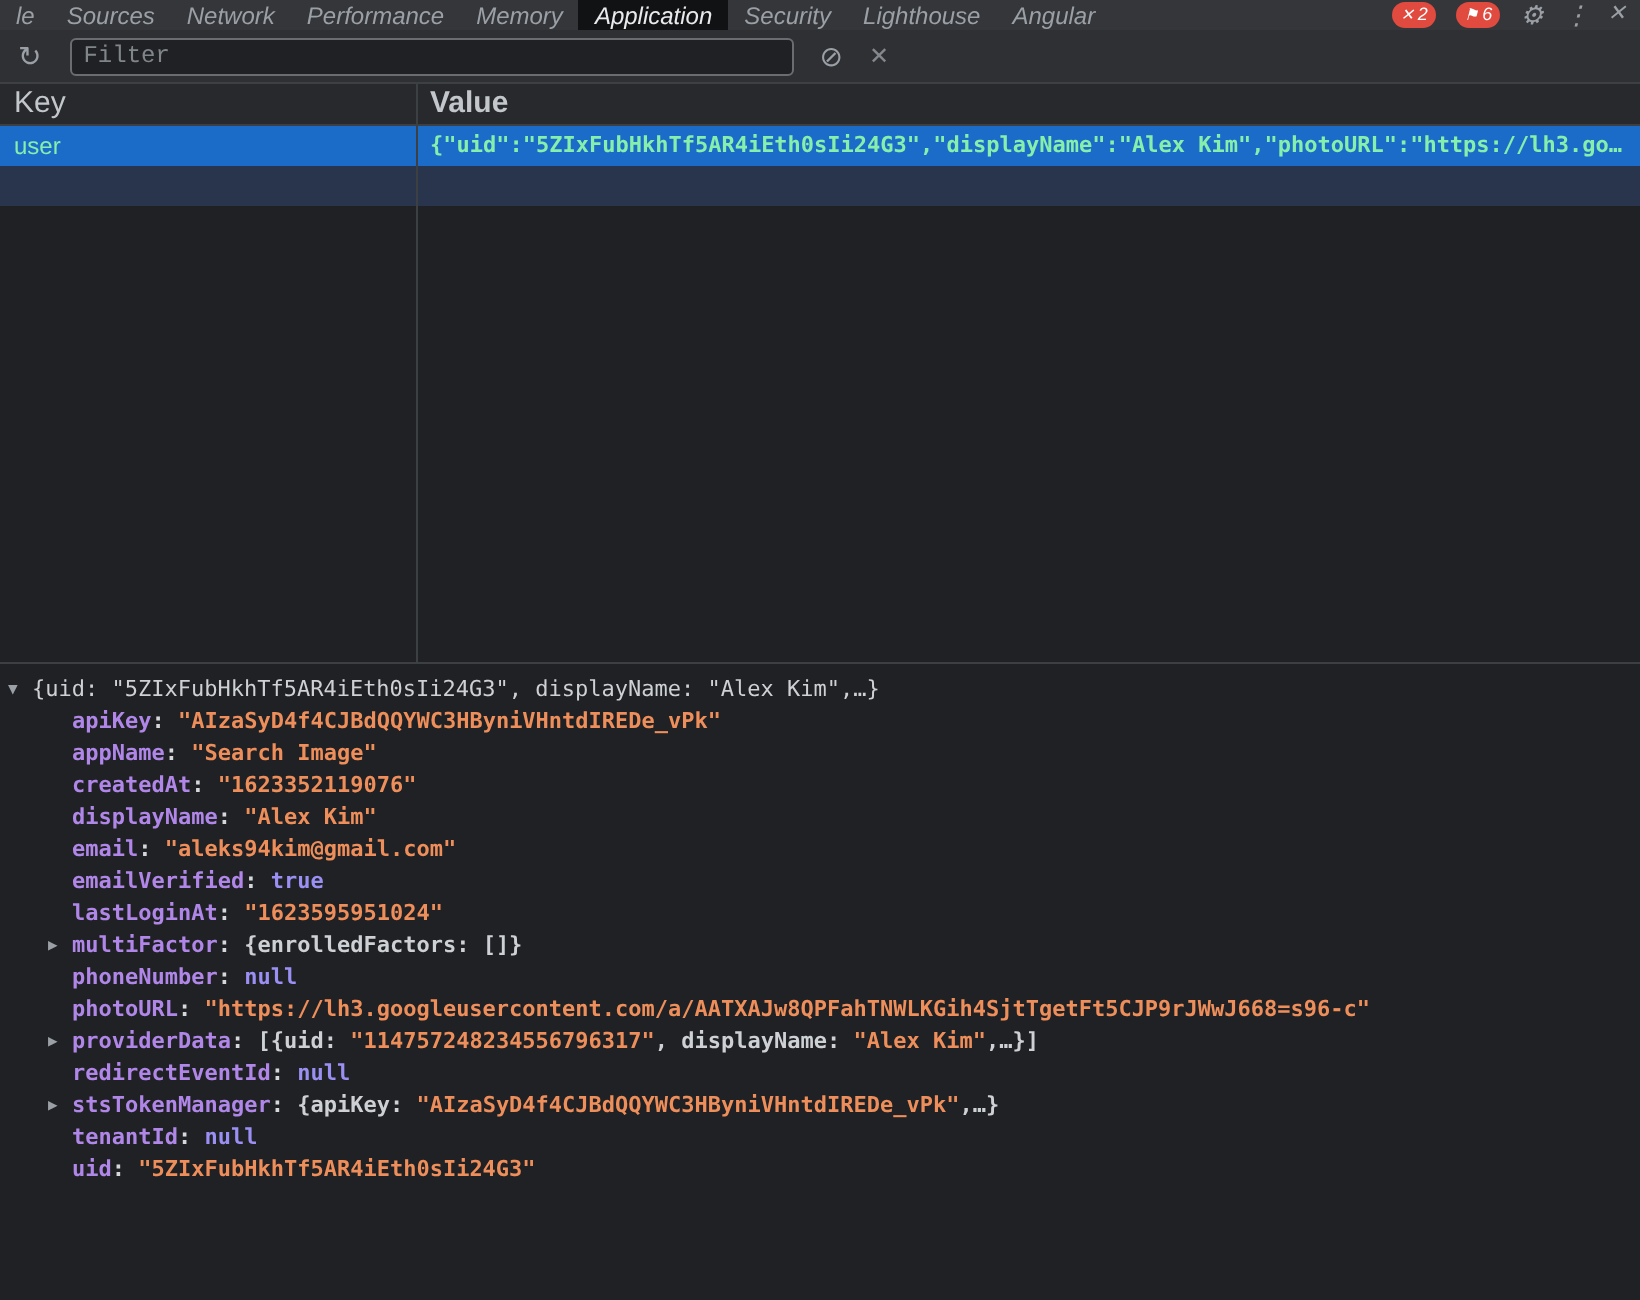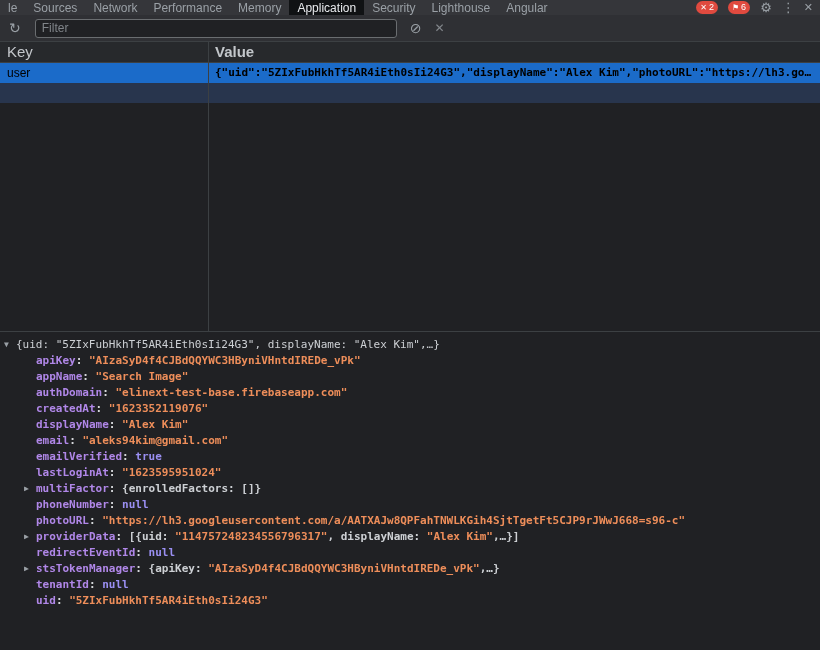--- a/index.html
+++ b/index.html
@@ -8,21 +8,21 @@
     background:var(--panel-bg,#202124);
     font-family:"Liberation Sans", sans-serif;
     -webkit-font-smoothing:antialiased;
   }
   .devtools{width:820px;height:650px;display:flex;flex-direction:column;}
 
   
   .tab-bar{
     height:15px;flex:0 0 15px;background:var(--tabbar-bg,#35363a);
     display:flex;justify-content:space-between;align-items:stretch;
-    font-size:12px;color:var(--text-secondary,#9aa0a6);overflow:hidden;
+    font-size:12px;color:var(--text-secondary,#9aa0a6);overflow:hidden;font-style:italic;
   }
   .tab-strip{display:flex;}
   .tab{padding:0 8px;display:flex;align-items:center;cursor:pointer;white-space:nowrap;}
   .tab.selected{background:var(--selected-tab-bg,#101214);color:var(--text-primary,#e8eaed);}
   .tab-bar-right{display:flex;align-items:center;gap:10px;padding-right:7px;}
   .badge{
     height:13px;border-radius:7px;background:var(--badge-red,#e04a3f);
     color:#fff;font-size:9px;display:flex;align-items:center;justify-content:center;
     padding:0 4px;gap:2px;line-height:13px;cursor:pointer;
   }
@@ -36,21 +36,21 @@
   .toolbar{
     height:26px;flex:0 0 26px;background:var(--toolbar-bg,#2f3034);
     border-bottom:1px solid var(--border,#3c4043);
     display:flex;align-items:center;gap:13px;padding:0 9px;
   }
   .refresh{font-size:14px;}
   .filter{
     width:348px;height:17px;background:var(--panel-bg,#202124);
     border:1px solid #6a6d70;border-radius:3px;color:var(--text-primary,#e8eaed);
     font-size:12px;padding:0 6px;outline:none;margin-left:1px;
-    font-family:Liberation Sans, sans-serif;
+    font-family:Liberation Mono, monospace;
   }
   .filter::placeholder{color:#80858a;}
   .clear-all{font-size:14px;}
   .del-x{font-size:12px;color:#84888d;}
 
   
   .data-grid{
     position:relative;height:289px;flex:0 0 289px;
     border-bottom:1px solid var(--border,#3c4043);
     display:flex;flex-direction:column;background:var(--panel-bg,#202124);
@@ -60,21 +60,21 @@
     display:flex;color:#c3c7cb;font-size:15px;background:#27292c;
   }
   .dg-cell{white-space:nowrap;overflow:hidden;line-height:20px;}
   .dg-key-cell{width:208px;flex:0 0 208px;padding:0 7px;box-sizing:border-box;}
   .dg-value-cell{flex:1;padding:0 7px;overflow:hidden;text-overflow:ellipsis;font-weight:bold;}
   .dg-row{height:20px;flex:0 0 20px;display:flex;font-size:12px;color:var(--text-primary,#e8eaed);cursor:pointer;}
   .dg-row .dg-value-cell{
     font-family:"DejaVu Sans Mono", monospace;font-size:11px;
     white-space:nowrap;text-overflow:ellipsis;overflow:hidden;
   }
-  .dg-row.selected{background:var(--selection-blue,#1b6bc9);color:#000000;}
+  .dg-row.selected{background:var(--selection-blue,#1b6bc9);color:#86efac;}
   .dg-row.subselected{background:var(--subrow-blue,#28354d);}
   .dg-filler{flex:1;}
   .dg-col-divider{position:absolute;left:208px;top:0;bottom:0;width:1px;background:var(--border,#3c4043);}
 
   
   .preview-pane{flex:1;overflow:hidden;background:var(--panel-bg,#202124);}
   .tree{
     padding:5px 0 0 4px;
     font-family:"DejaVu Sans Mono", monospace;font-size:11px;line-height:16px;
     color:#d5d7da;
@@ -144,21 +144,20 @@
       </div>
     <div class="dg-filler"></div>
     <div class="dg-col-divider"></div>
   </div>
 
   <div class="preview-pane">
     <div class="tree">
         <div class="tree-line"><span class="expander">▼</span><span class="seg-p">{uid: "5ZIxFubHkhTf5AR4iEth0sIi24G3", displayName: "Alex Kim",…}</span></div>
         <div class="tree-line child"><span class="expander"></span><span class="seg-k">apiKey</span><span class="seg-d">: </span><span class="seg-s">"AIzaSyD4f4CJBdQQYWC3HByniVHntdIREDe_vPk"</span></div>
         <div class="tree-line child"><span class="expander"></span><span class="seg-k">appName</span><span class="seg-d">: </span><span class="seg-s">"Search Image"</span></div>
-        <div class="tree-line child"><span class="expander"></span><span class="seg-k">authDomain</span><span class="seg-d">: </span><span class="seg-s">"elinext-test-base.firebaseapp.com"</span></div>
         <div class="tree-line child"><span class="expander"></span><span class="seg-k">createdAt</span><span class="seg-d">: </span><span class="seg-s">"1623352119076"</span></div>
         <div class="tree-line child"><span class="expander"></span><span class="seg-k">displayName</span><span class="seg-d">: </span><span class="seg-s">"Alex Kim"</span></div>
         <div class="tree-line child"><span class="expander"></span><span class="seg-k">email</span><span class="seg-d">: </span><span class="seg-s">"aleks94kim@gmail.com"</span></div>
         <div class="tree-line child"><span class="expander"></span><span class="seg-k">emailVerified</span><span class="seg-d">: </span><span class="seg-b">true</span></div>
         <div class="tree-line child"><span class="expander"></span><span class="seg-k">lastLoginAt</span><span class="seg-d">: </span><span class="seg-s">"1623595951024"</span></div>
         <div class="tree-line child"><span class="expander">▶</span><span class="seg-k">multiFactor</span><span class="seg-d">: </span><span class="seg-p">{enrolledFactors: []}</span></div>
         <div class="tree-line child"><span class="expander"></span><span class="seg-k">phoneNumber</span><span class="seg-d">: </span><span class="seg-b">null</span></div>
         <div class="tree-line child"><span class="expander"></span><span class="seg-k">photoURL</span><span class="seg-d">: </span><span class="seg-s">"https://lh3.googleusercontent.com/a/AATXAJw8QPFahTNWLKGih4SjtTgetFt5CJP9rJWwJ668=s96-c"</span></div>
         <div class="tree-line child"><span class="expander">▶</span><span class="seg-k">providerData</span><span class="seg-d">: </span><span class="seg-p">[{uid: </span><span class="seg-s">"114757248234556796317"</span><span class="seg-p">, displayName: </span><span class="seg-s">"Alex Kim"</span><span class="seg-p">,…}]</span></div>
         <div class="tree-line child"><span class="expander"></span><span class="seg-k">redirectEventId</span><span class="seg-d">: </span><span class="seg-b">null</span></div>

